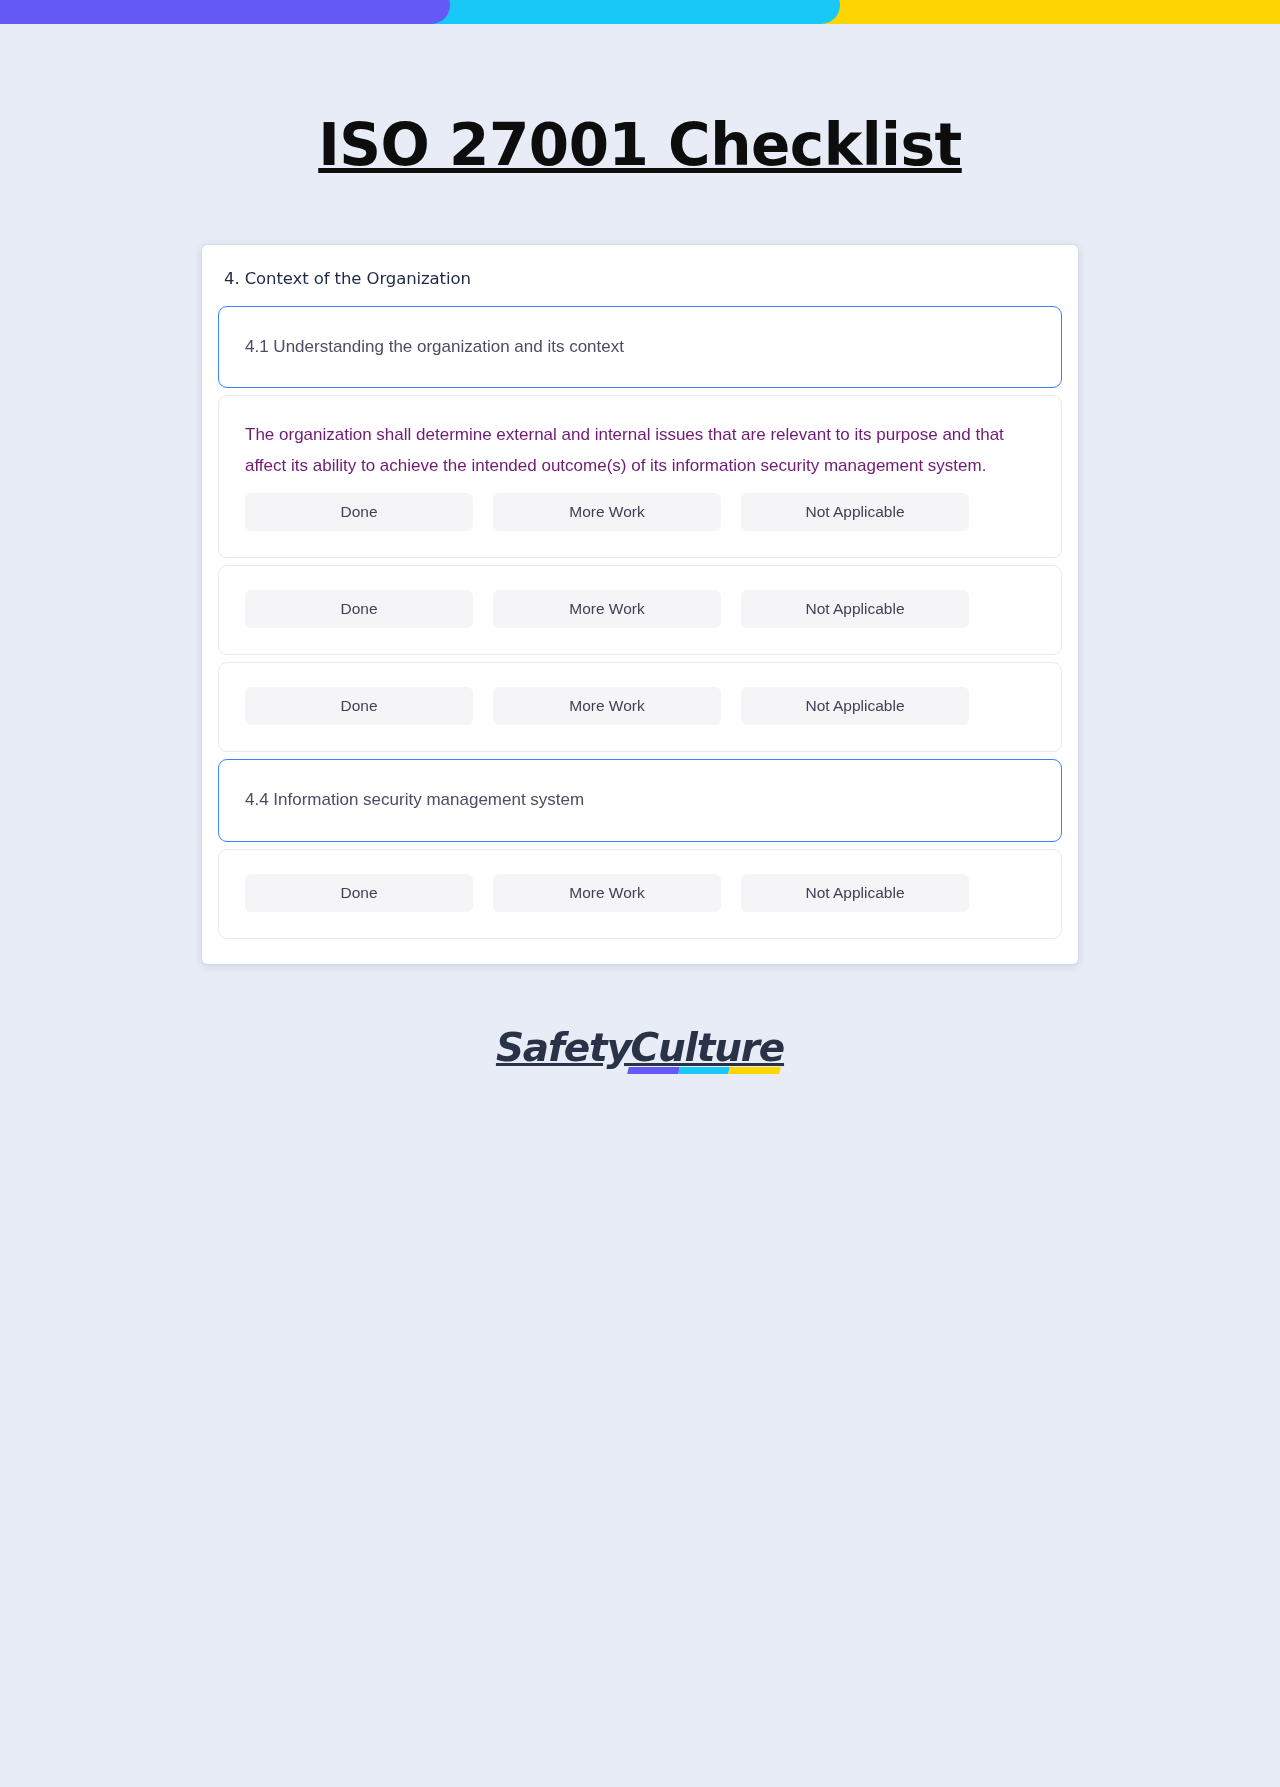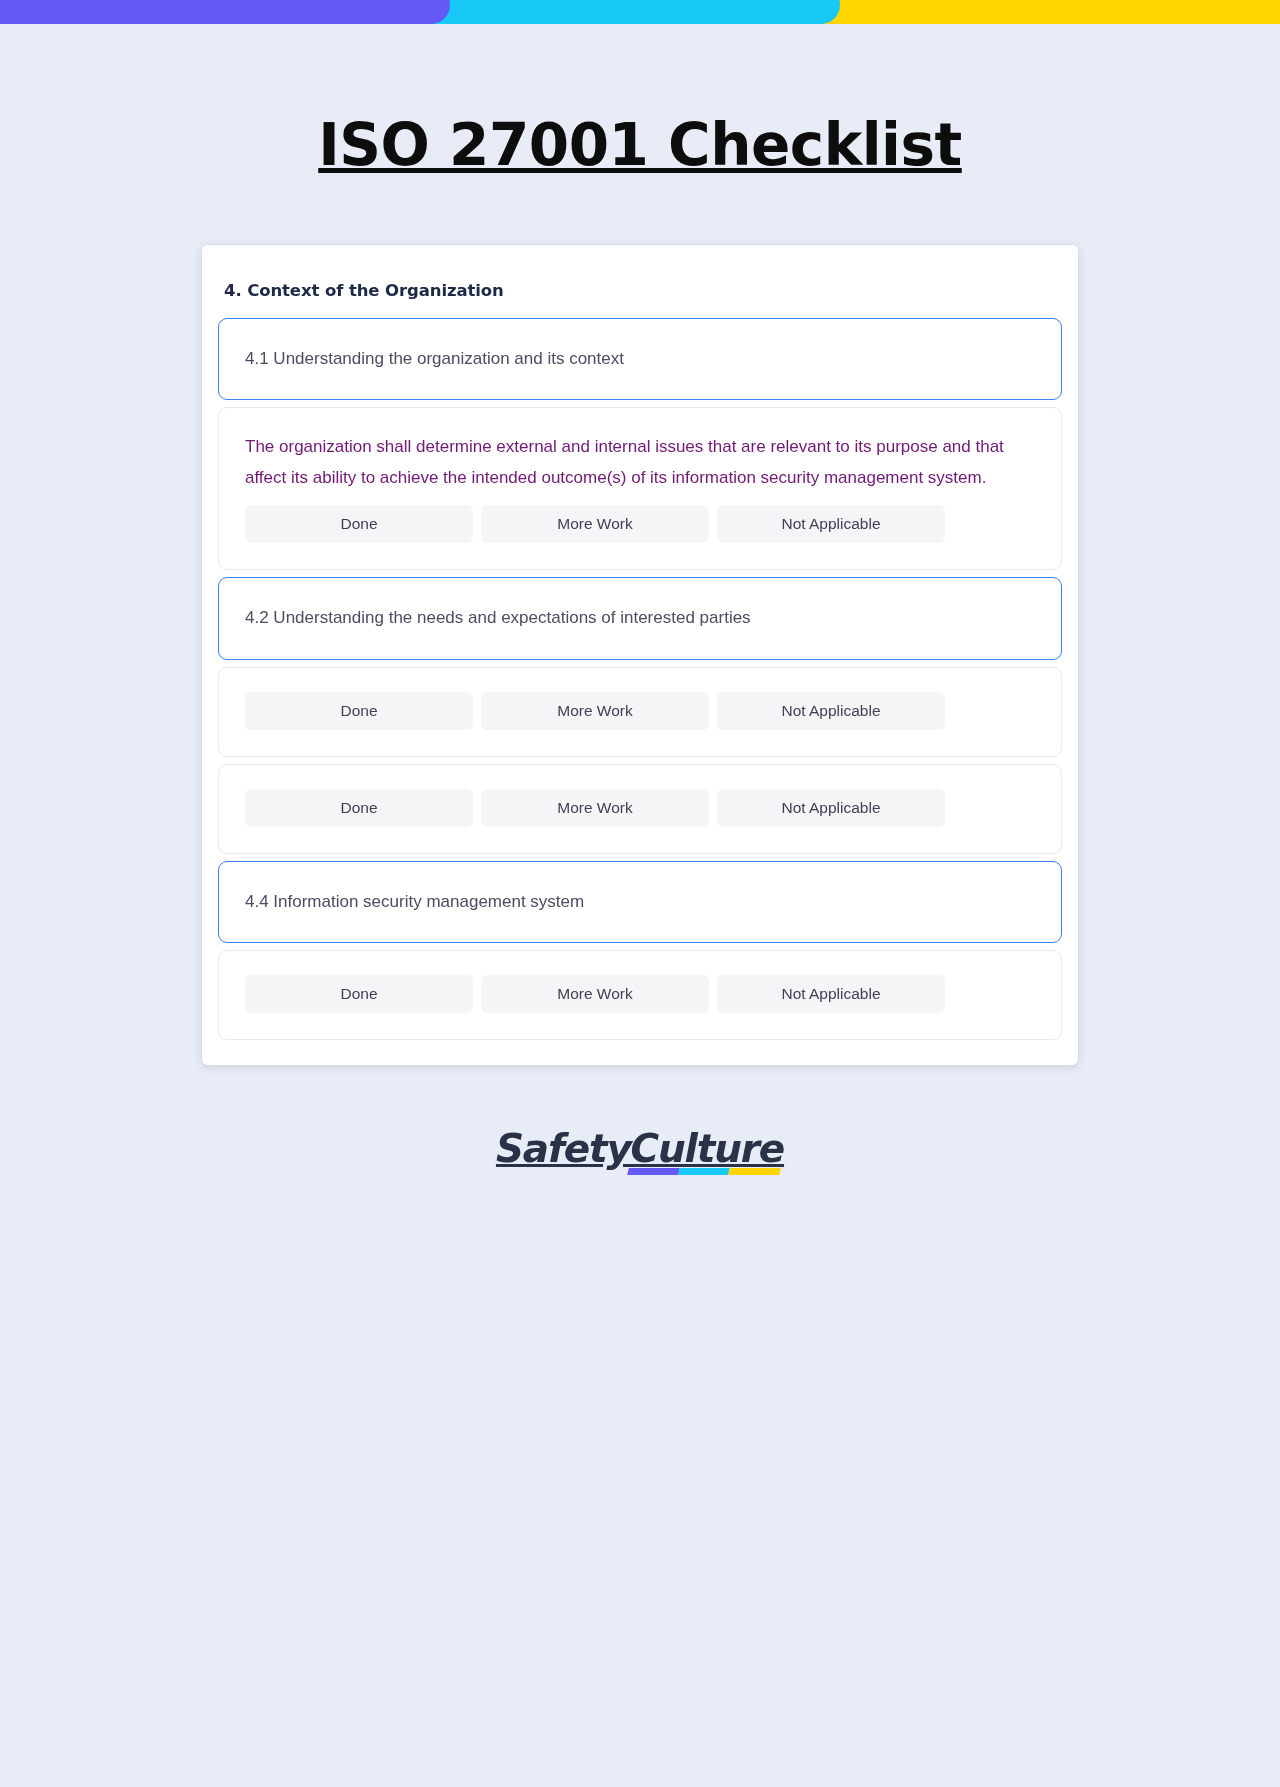--- a/index.html
+++ b/index.html
@@ -69,26 +69,25 @@
     margin: 67px auto 0 auto;
     background: #ffffff;
     border-radius: 5px;
     box-shadow: 0 2px 10px rgba(30, 40, 80, 0.14),
                 0 0 1px rgba(30, 40, 80, 0.25);
     padding: 18px 16px 18px 16px;
   }
 
   .card-header {
     font-size: 16.5px;
-    font-weight: 700;
+    font-weight: 400;
     color: #1d2945;
     padding: 6px 6px 18px 6px;
     letter-spacing: -0.1px;
     font-family: "DejaVu Sans", "Liberation Sans", sans-serif;
-    margin-top: 12px;
   }
 
   
   .section-row {
     border: 1px solid #3b82f6;
     border-radius: 9px;
     background: #fff;
     padding: 28px 26px;
     margin-bottom: 7px;
   }
@@ -107,21 +106,21 @@
   }
   .item-text {
     font-size: 17px;
     color: #701a75;
     line-height: 1.78;
     margin: 0 0 12px 0;
     max-width: 760px;
   }
   .btn-row {
     display: flex;
-    gap: 8px;
+    gap: 20px;
   }
   .opt-btn {
     flex: 0 0 auto;
     width: 228px;
     height: 38px;
     border: none;
     border-radius: 6px;
     background: #f5f5f7;
     color: #3f3f55;
     font-size: 15.5px;
@@ -191,23 +190,20 @@
   </div>
   <div class="item-row">
     <p class="item-text">The organization shall determine external and internal issues that are relevant to its purpose and that affect its ability to achieve the intended outcome(s) of its information security management system.</p>
     <div class="btn-row">
       <div class="opt-btn">Done</div>
       <div class="opt-btn">More Work</div>
       <div class="opt-btn">Not Applicable</div>
     </div>
   </div>
 
-  <div class="section-row">
-    <div class="section-title">4.2 Understanding the needs and expectations of interested parties</div>
-  </div>
   <div class="item-row">
     <div class="btn-row">
       <div class="opt-btn">Done</div>
       <div class="opt-btn">More Work</div>
       <div class="opt-btn">Not Applicable</div>
     </div>
   </div>
 
   <div class="item-row">
     <div class="btn-row">

